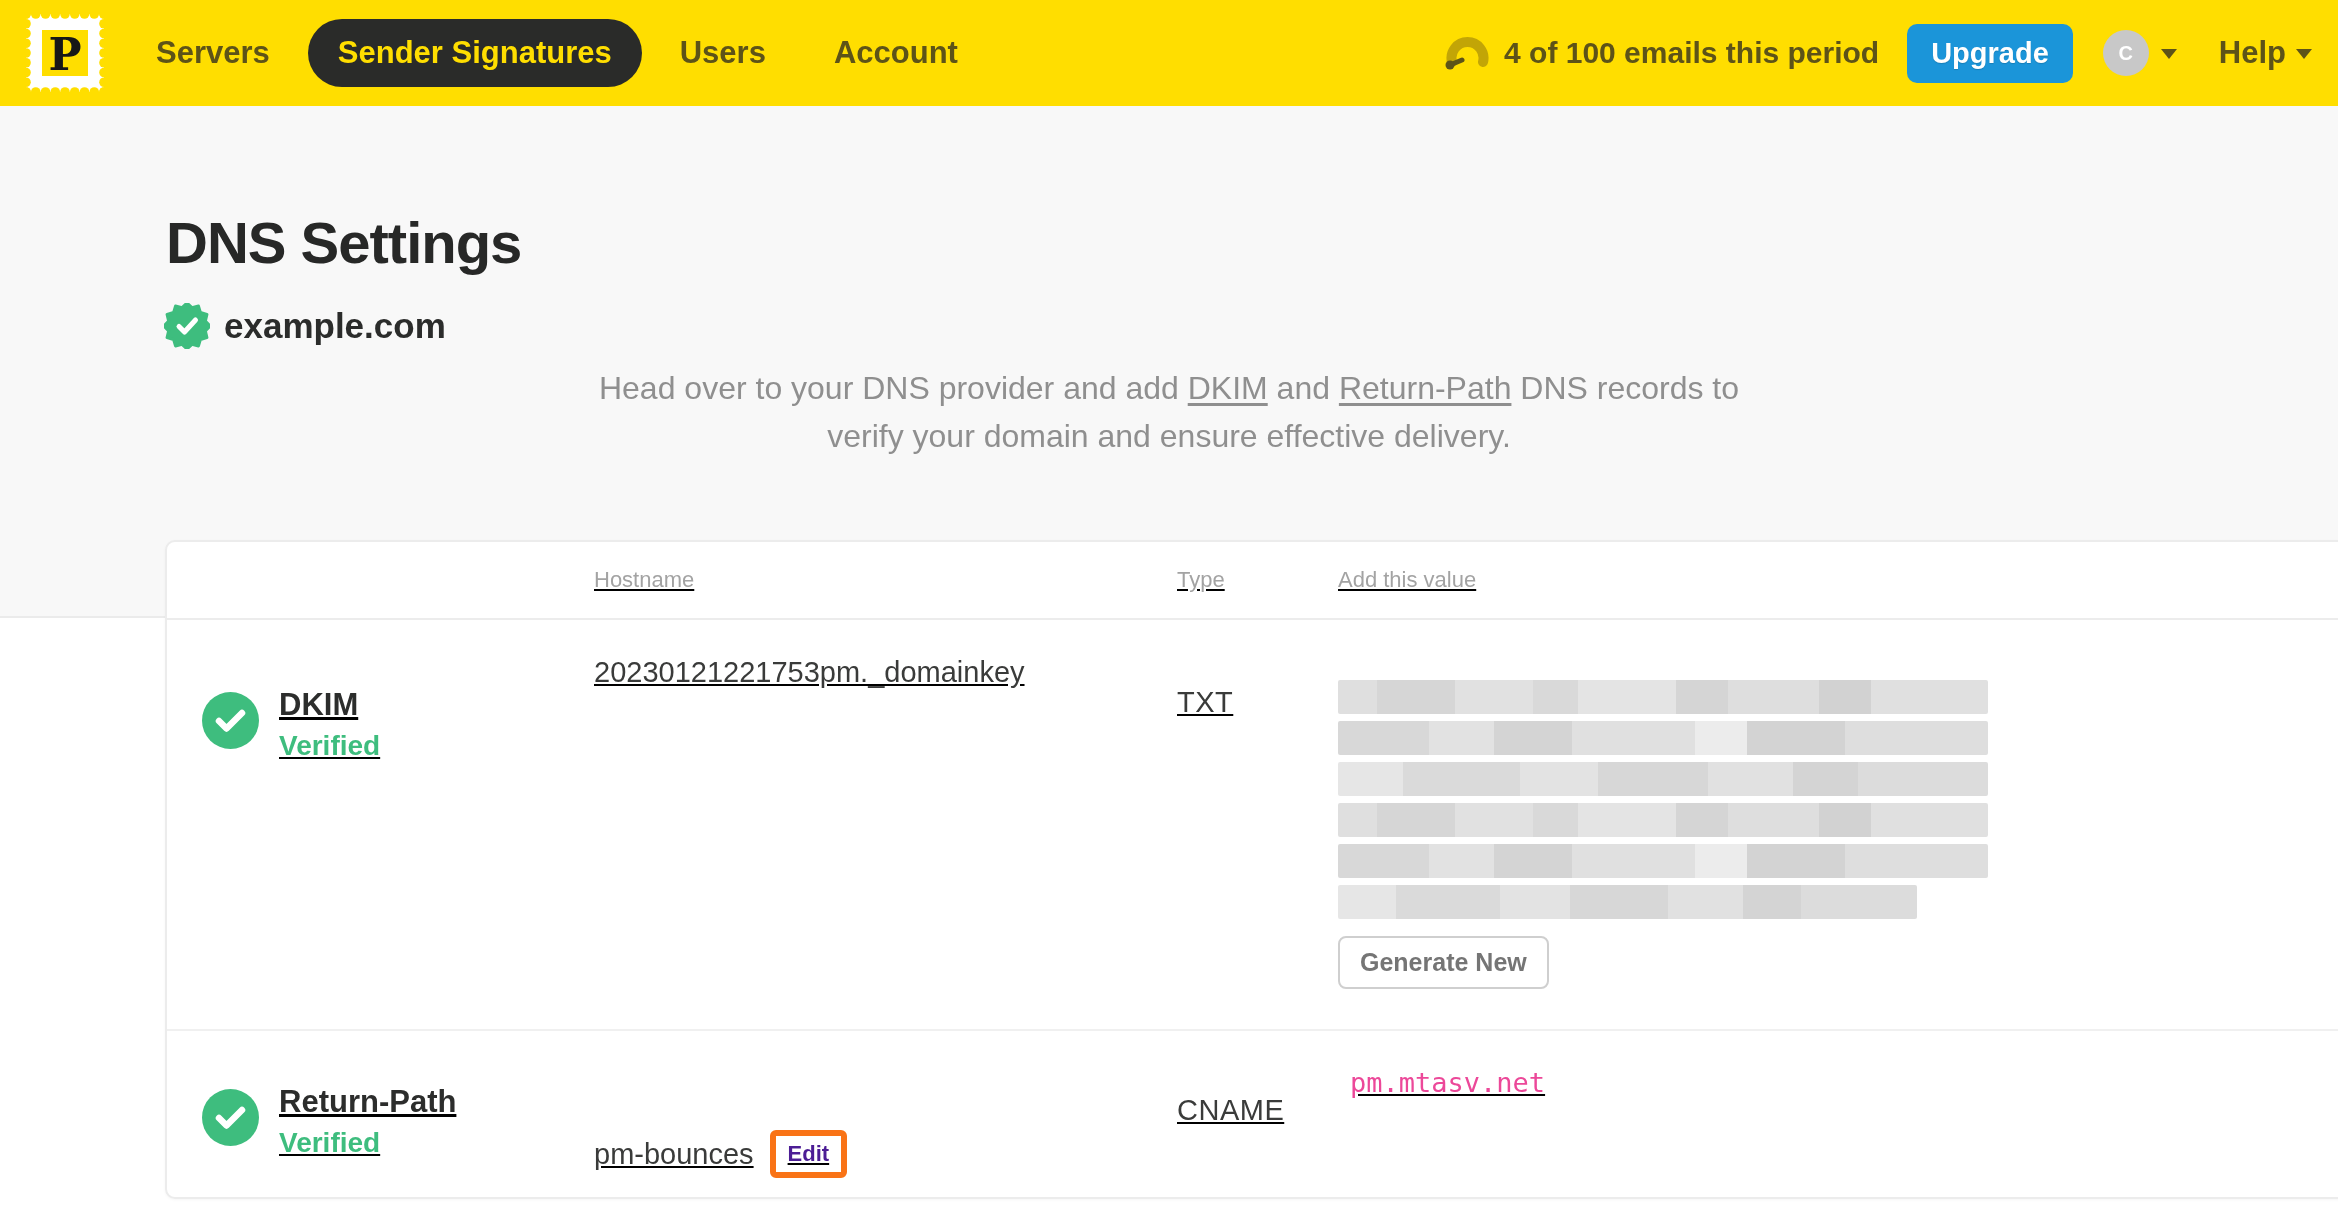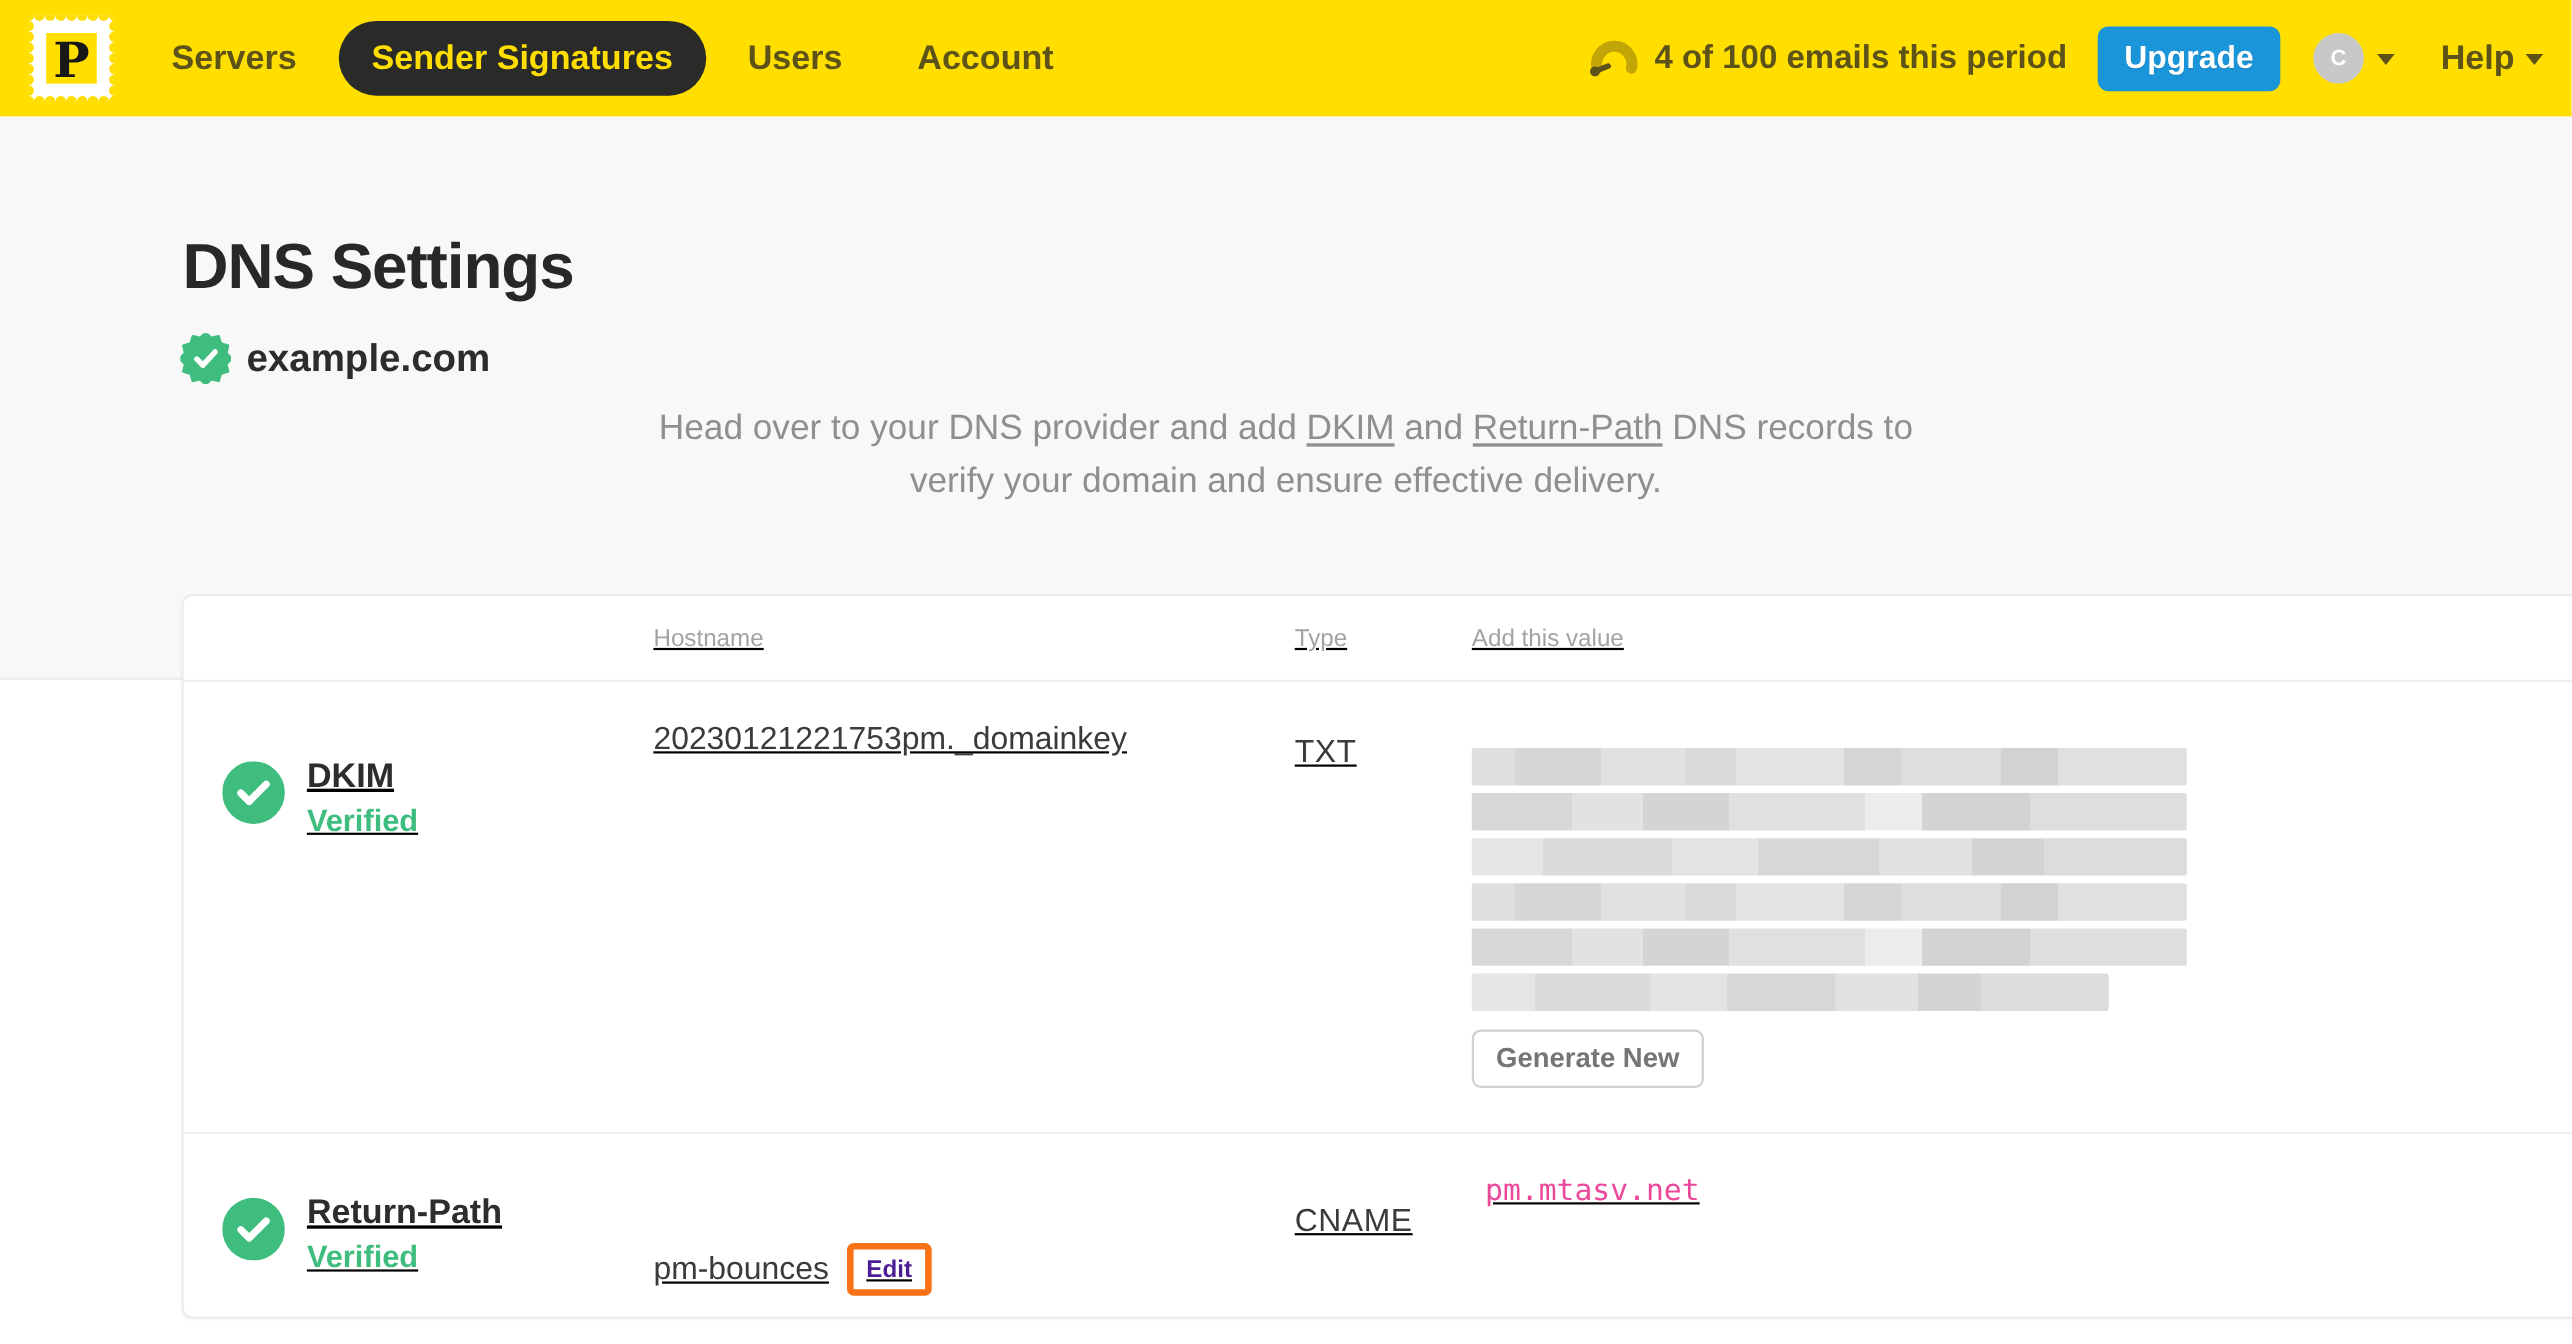--- a/index.html
+++ b/index.html
@@ -82,21 +82,21 @@
   .status-cell { padding:72px 0 0 35px; display:flex; gap:20px; align-items:flex-start; }
   .row-rp .status-cell { padding-top:58px; }
   .check-icon { width:57px; height:57px; flex:0 0 auto; }
   .status-texts { margin-top:-4px; }
   .record-name { font-size:31px; font-weight:800; color:#2c2d2c; line-height:1.1; }
   .status-verified { margin-top:8px; font-size:28px; font-weight:700; color:#3ebd7e; }
 
   .hostname-cell { padding-top:36px; font-size:29px; color:#3a3b3a; }
   .row-rp .hostname-cell { padding-top:80px; display:flex; align-items:center; gap:16px; }
   .row-rp .hostname-cell .hostname-text { line-height:46px; }
-  .type-cell { padding-top:48px; font-size:29px; color:#3a3b3a; letter-spacing:0.5px; }
+  .type-cell { padding-top:66px; font-size:29px; color:#3a3b3a; letter-spacing:0.5px; }
   .row-rp .type-cell { padding-top:63px; }
   .value-cell { padding-top:60px; padding-bottom:40px; }
   .row-rp .value-cell { padding-top:36px; font-family:"DejaVu Sans Mono", monospace; font-size:27px; color:#ec4899;margin-left:12px; }
 
   .bars { width:650px; }
   .bar { height:34px; margin-bottom:7px; border-radius:2px;
     background:linear-gradient(90deg,#dfdfdf 0 6%,#d6d6d6 6% 18%,#e1e1e1 18% 30%,#d9d9d9 30% 37%,#e4e4e4 37% 52%,#d5d5d5 52% 60%,#dedede 60% 74%,#d2d2d2 74% 82%,#e0e0e0 82% 100%);
   }
   .bar.v2 { background:linear-gradient(90deg,#d8d8d8 0 14%,#e2e2e2 14% 24%,#d4d4d4 24% 36%,#e0e0e0 36% 55%,#ececec 55% 63%,#d3d3d3 63% 78%,#dedede 78% 100%); }
   .bar.v3 { background:linear-gradient(90deg,#e6e6e6 0 10%,#dadada 10% 28%,#e3e3e3 28% 40%,#d7d7d7 40% 57%,#e1e1e1 57% 70%,#d4d4d4 70% 80%,#dcdcdc 80% 100%); }

